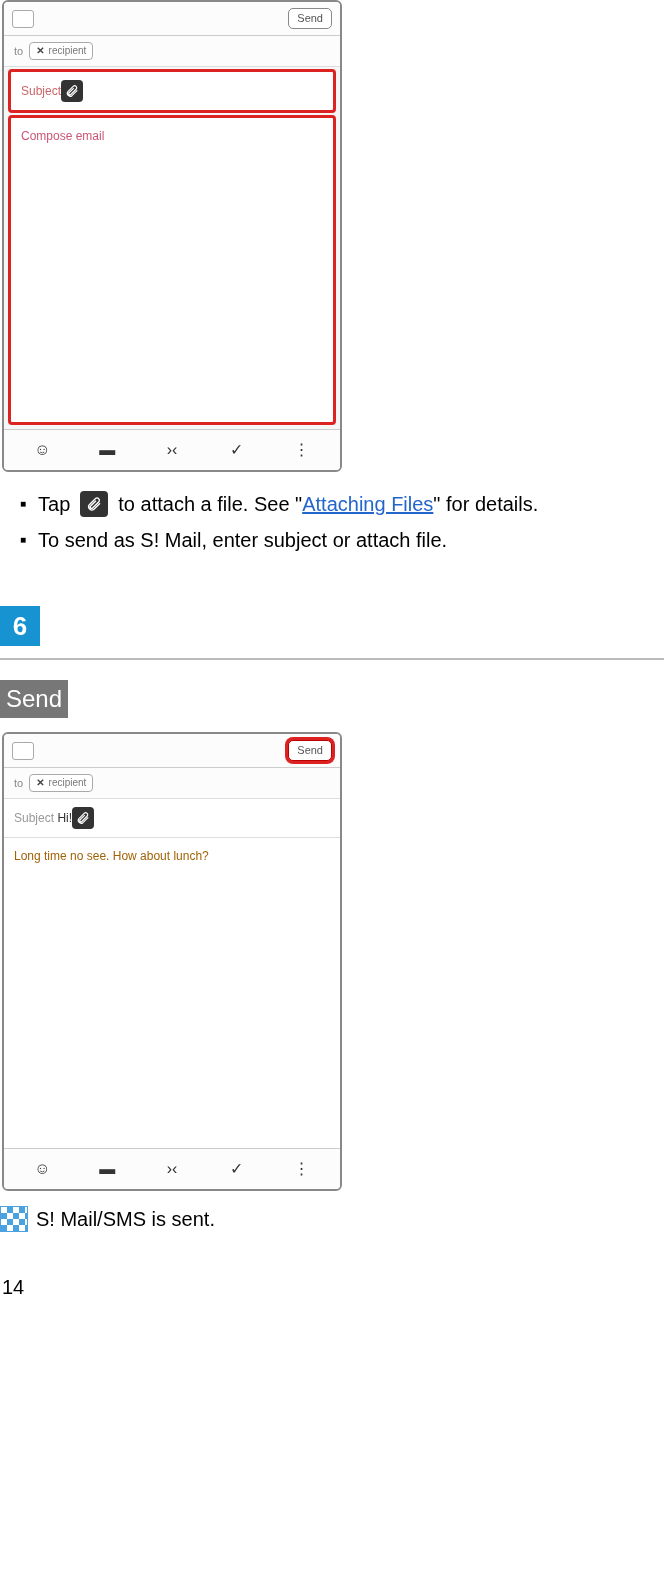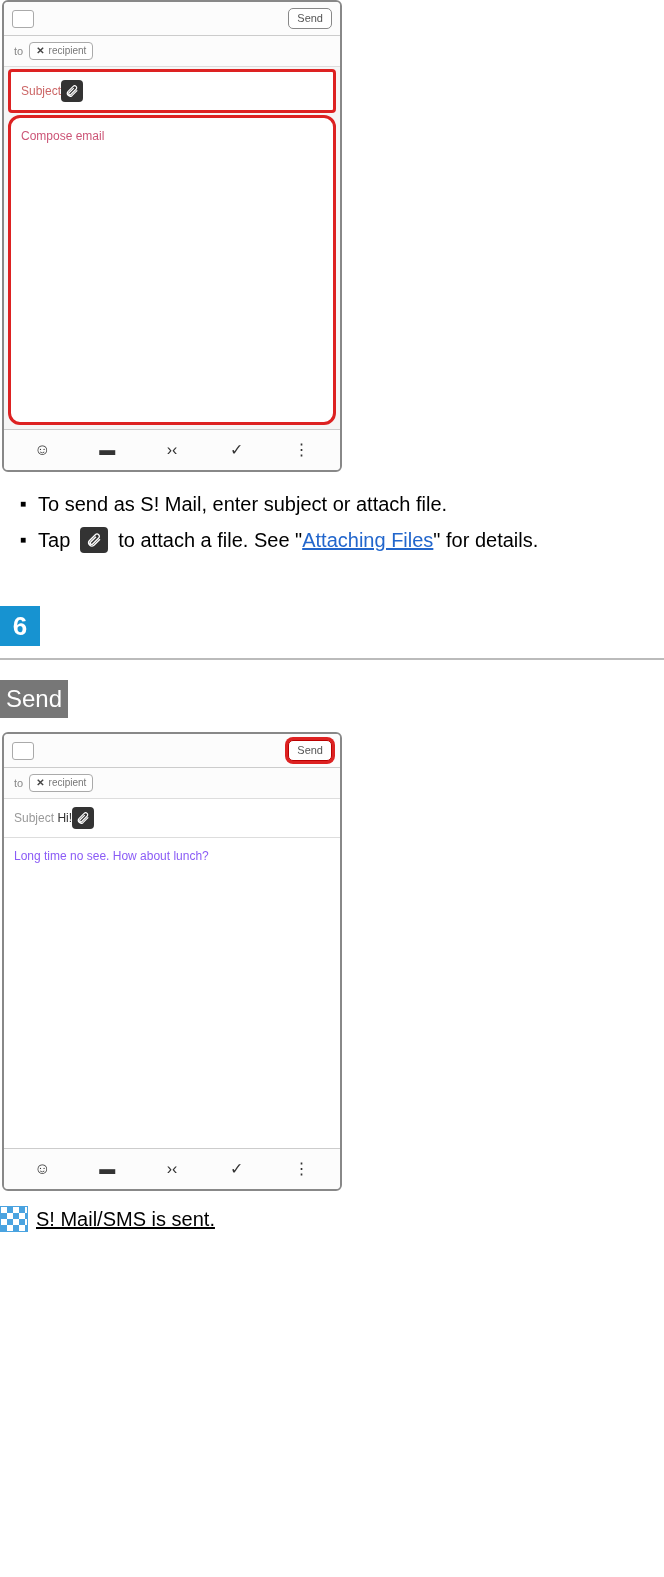--- a/index.html
+++ b/index.html
@@ -97,25 +97,25 @@
   .ss-body {
     background: #fff;
     padding: 10px;
     font-size: 12px;
     color: #c57;
     min-height: 310px;
     position: relative;
   }
   .ss-body.high {
     border: 3px solid #d22;
-    border-radius: 12px;
+    border-radius: 4px;
     margin: 0 4px 4px 4px;
   }
   .ss-body-text {
-    color: #8b5cf6;
+    color: #a16207;
     font-size: 12px;
     text-align: right;
   }
   .ss-bottombar {
     display: flex;
     justify-content: space-around;
     align-items: center;
     padding: 10px 6px;
     background: #fcfcfc;
     border-top: 1px solid #ccc;
@@ -185,21 +185,20 @@
     padding: 2px 6px;
     font-size: 24px;
     margin-bottom: 14px;
   }
   .result-line {
     display: flex;
     align-items: center;
     gap: 8px;
     margin-top: 14px;
     font-size: 20px;
-    text-decoration: underline;
   }
   .result-flag {
     width: 28px; height: 26px;
     background: repeating-conic-gradient(#4aa3e0 0% 25%, #fff 0% 50%) 0 0/12px 12px;
     border: 1px solid #4aa3e0;
   }
   .page-num {
     margin-top: 40px;
     font-size: 20px;
     padding-left: 2px;
@@ -239,32 +238,32 @@
       <span class="bb-icon">▬</span>
       <span class="bb-icon">›‹</span>
       <span class="bb-icon">✓</span>
       <span class="bb-icon">⋮</span>
     </div>
   </div>
 
   
   <ul class="bullets">
     <li>
-      <span>To send as S! Mail, enter subject or attach file.</span>
-    </li>
-    <li>
       <span>Tap</span>
       <span class="inline-attach-icon">
         <svg width="16" height="16" viewBox="0 0 24 24" fill="none" stroke="#fff" stroke-width="2">
             <path d="M21 11l-9 9a5 5 0 01-7-7l9-9a3.5 3.5 0 015 5l-9 9a2 2 0 01-3-3l8-8"></path>
           </svg>
       </span>
       <span>
         <span>to attach a file. See "</span><a href="#" class="link">Attaching Files</a><span>" for details.</span>
       </span>
+    </li>
+    <li>
+      <span>To send as S! Mail, enter subject or attach file.</span>
     </li>
   </ul>
 
   
   <div class="step-badge">6</div>
   <hr class="sep">
   <span class="action-label">Send</span>
 
   
   <div class="screenshot">
@@ -302,14 +301,15 @@
     </div>
   </div>
 
   
   <div class="result-line">
     <span class="result-flag"></span>
     <span>S! Mail/SMS is sent.</span>
   </div>
 
   
+  <div class="page-num">14</div>
 
 </div>
 
 </body></html>

